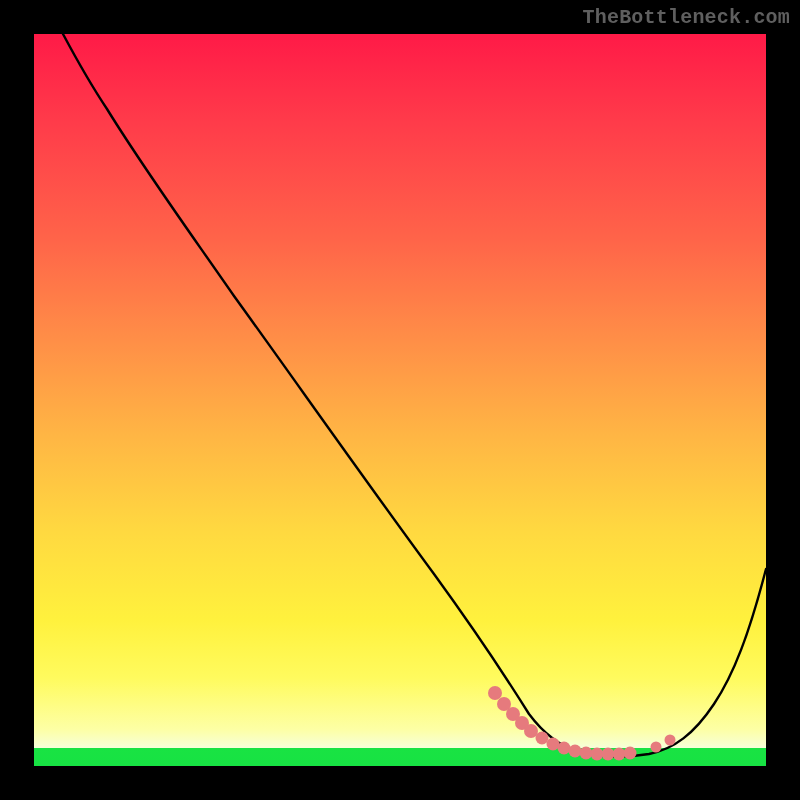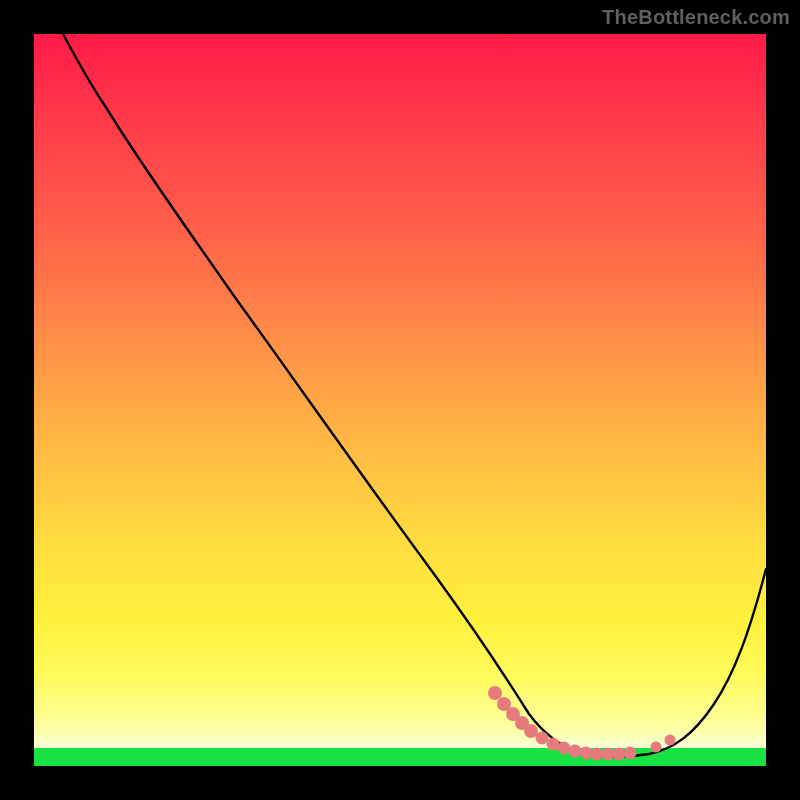--- a/index.html
+++ b/index.html
@@ -11,20 +11,21 @@
     overflow: hidden;
     font-family: Arial, Helvetica, sans-serif;
   }
   .frame {
     position: absolute;
     left: 0;
     top: 0;
     width: 800px;
     height: 800px;
     background: #000;
+    font-family: Liberation Mono, monospace;
   }
   .plot {
     position: absolute;
     left: 34px;
     top: 34px;
     width: 732px;
     height: 732px;
     
     background:
       linear-gradient(to bottom, rgba(0,0,0,0) 0%, rgba(0,0,0,0) 97.5%, #19e343 97.5%, #17e243 100%),

